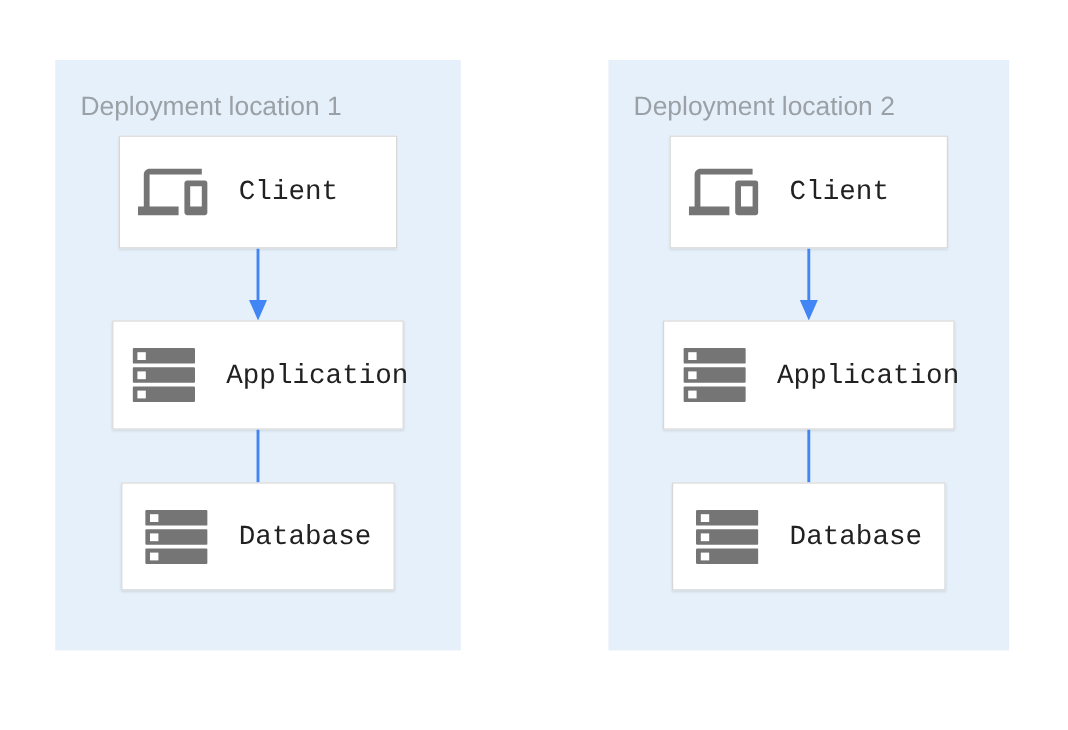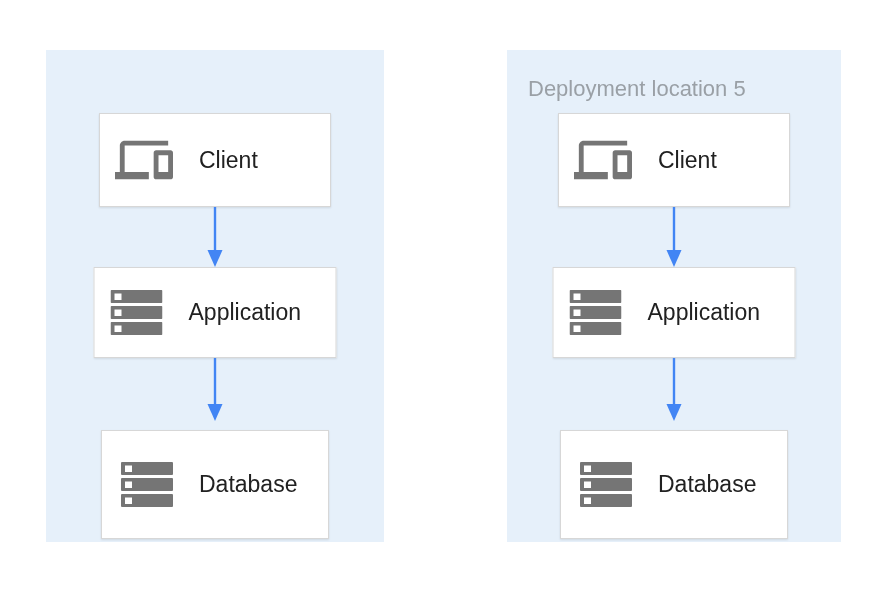--- a/index.html
+++ b/index.html
@@ -34,24 +34,25 @@
   .node {
     position: absolute;
     left: 50%;
     transform: translateX(-50%);
     background: #ffffff;
     border: 1px solid #D7D7D7;
     box-shadow: 0 1px 2px rgba(0,0,0,0.10);
     display: flex;
     align-items: center;
     box-sizing: border-box;
+    font-family: Liberation Mono, monospace;
   }
   .node-client   { top: 63px;  width: 232px; height: 94px; padding-left: 15px; }
   .node-app      { top: 217px; width: 243px; height: 91px; padding-left: 16px; }
-  .node-database { top: 380px; width: 228px; height: 109px; padding-left: 19px; }
+  .node-database { top: 352px; width: 228px; height: 90px; padding-left: 19px; }
   .node-label {
     margin-left: 26px;
     font-size: 23px;
     color: #212121;
     white-space: nowrap;
   }
   .icon { flex: 0 0 auto; display: block; }
   .devices-icon { width: 58px; height: 58px; }
   .server-icon  { width: 52px; height: 45px; }
   .arrow {
@@ -62,20 +63,21 @@
   }
   .arrow-1 { top: 157px; }
   .arrow-2 { top: 308px; }
 </style>
 </head>
 <body>
 
 <div class="canvas">
 
   <section class="panel panel-1">
+    <div class="panel-title">Deployment location 1</div>
 
     <div class="node node-client">
       <svg class="icon devices-icon" viewBox="0 0 24 24" fill="#757575" xmlns="http://www.w3.org/2000/svg">
         <path d="M4 6h18V4H4c-1.1 0-2 .9-2 2v11H0v3h14v-3H4V6zm19 2h-6c-.55 0-1 .45-1 1v10c0 .55.45 1 1 1h6c.55 0 1-.45 1-1V9c0-.55-.45-1-1-1zm-1 9h-4v-7h4v7z"></path>
       </svg>
       <span class="node-label">Client</span>
     </div>
 
     <svg class="arrow arrow-1" width="18" height="60" viewBox="0 0 18 60" xmlns="http://www.w3.org/2000/svg">
       <line x1="9" y1="0" x2="9" y2="45" stroke="#4285F4" stroke-width="2.4"></line>
@@ -114,21 +116,21 @@
           <rect x="4" y="3.5" width="7" height="6.5"></rect>
           <rect x="4" y="19.5" width="7" height="6.5"></rect>
           <rect x="4" y="35.5" width="7" height="6.5"></rect>
         </g>
       </svg>
       <span class="node-label">Database</span>
     </div>
   </section>
 
   <section class="panel panel-2">
-    <div class="panel-title">Deployment location 5</div>
+    <div class="panel-title">Deployment location 2</div>
 
     <div class="node node-client">
       <svg class="icon devices-icon" viewBox="0 0 24 24" fill="#757575" xmlns="http://www.w3.org/2000/svg">
         <path d="M4 6h18V4H4c-1.1 0-2 .9-2 2v11H0v3h14v-3H4V6zm19 2h-6c-.55 0-1 .45-1 1v10c0 .55.45 1 1 1h6c.55 0 1-.45 1-1V9c0-.55-.45-1-1-1zm-1 9h-4v-7h4v7z"></path>
       </svg>
       <span class="node-label">Client</span>
     </div>
 
     <svg class="arrow arrow-1" width="18" height="60" viewBox="0 0 18 60" xmlns="http://www.w3.org/2000/svg">
       <line x1="9" y1="0" x2="9" y2="45" stroke="#4285F4" stroke-width="2.4"></line>

